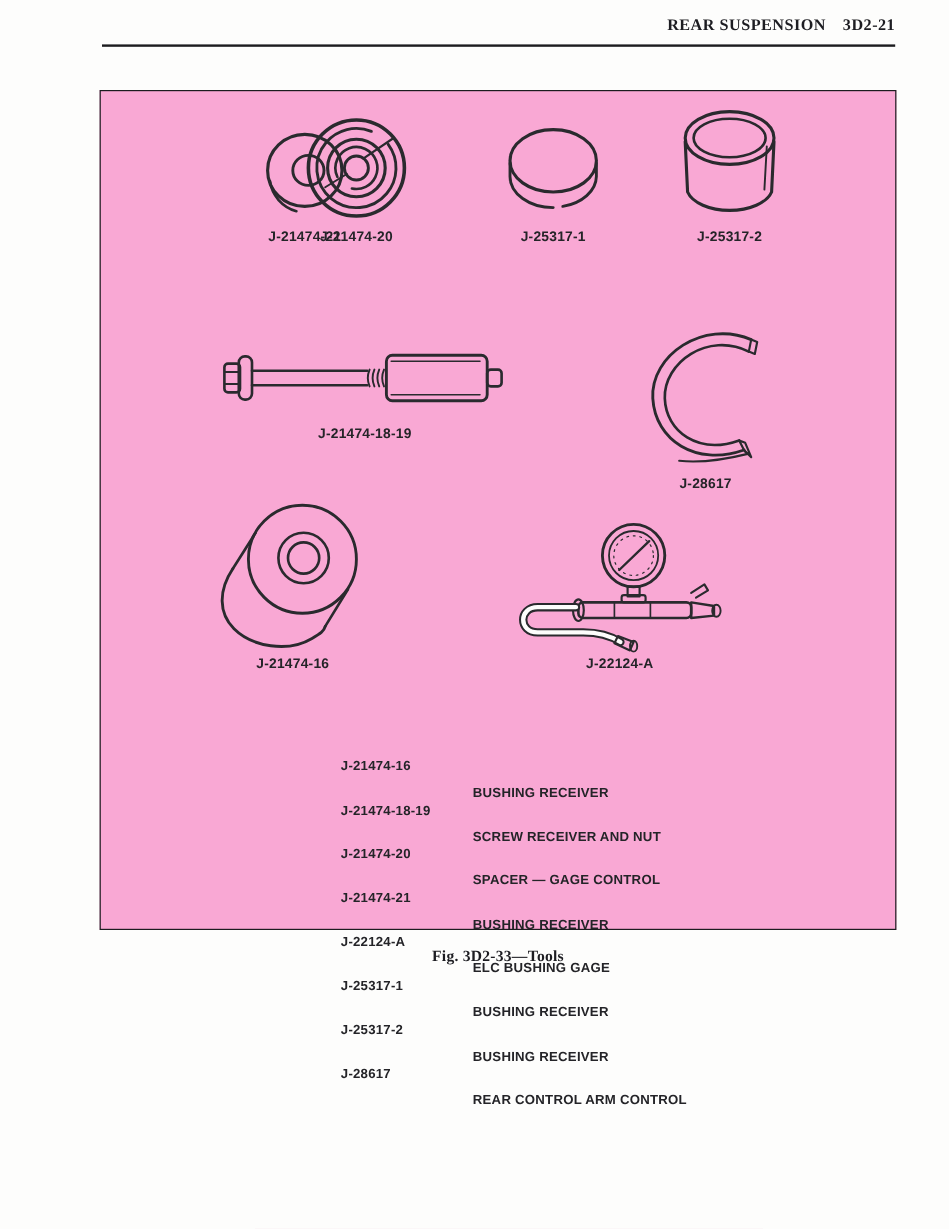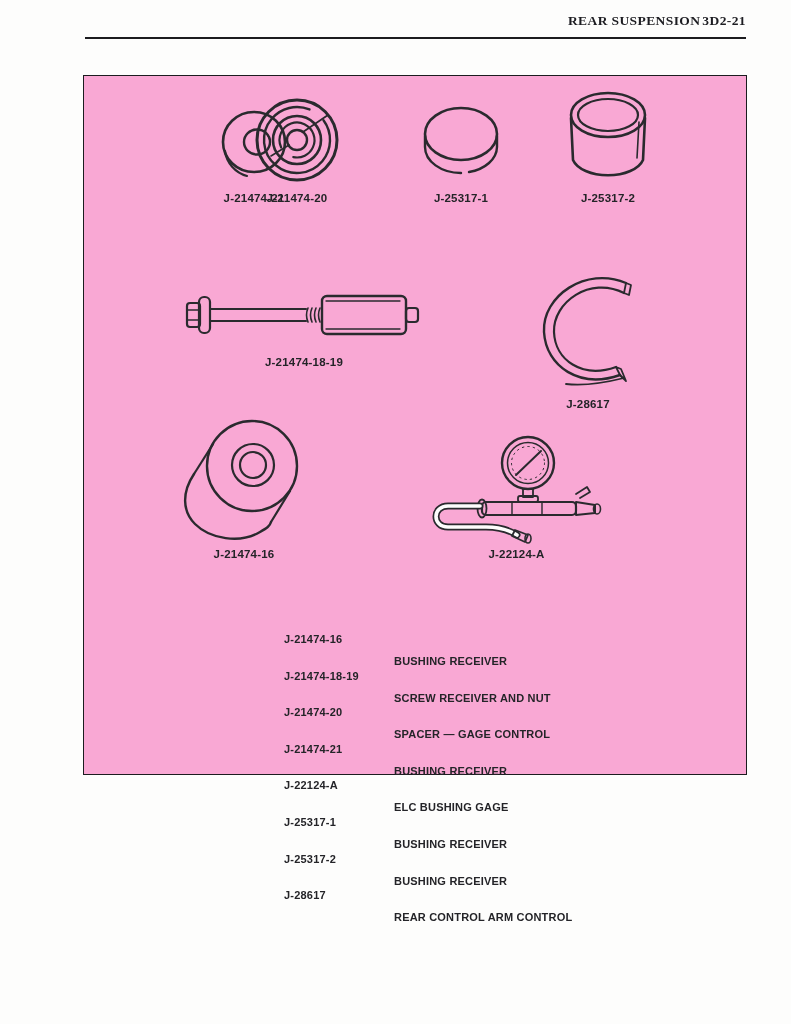--- a/index.html
+++ b/index.html
@@ -17,21 +17,21 @@
   }
   
   .header{
     position:absolute;top:13px;left:85px;width:661px;
     text-align:right;
     font-family:"Liberation Serif","DejaVu Serif",serif;
     font-weight:bold;font-size:13.5px;letter-spacing:.4px;
     color:#1d1d22;
     white-space:nowrap;
   }
-  .header .pageno{margin-left:2px;}
+  .header .pageno{margin-left:14px;}
   .header-rule{
     position:absolute;top:37px;left:85px;width:661px;height:2px;
     background:#1c1c1f;
   }
   
   .figure-box{
     position:absolute;top:75px;left:83px;width:664px;height:700px;
     border:1.6px solid #1c1c1f;
     box-sizing:border-box;
     background:#f9a8d4;
@@ -237,14 +237,15 @@
         <span class="desc">BUSHING RECEIVER</span>
       </div>
       <div class="legend-row">
         <span class="code">J-28617</span>
         <span class="desc">REAR CONTROL ARM CONTROL</span>
       </div>
     </div>
 
   </div>
 
+  <div class="caption">Fig. 3D2-33—Tools</div>
 
 </div>
 
 </body></html>

